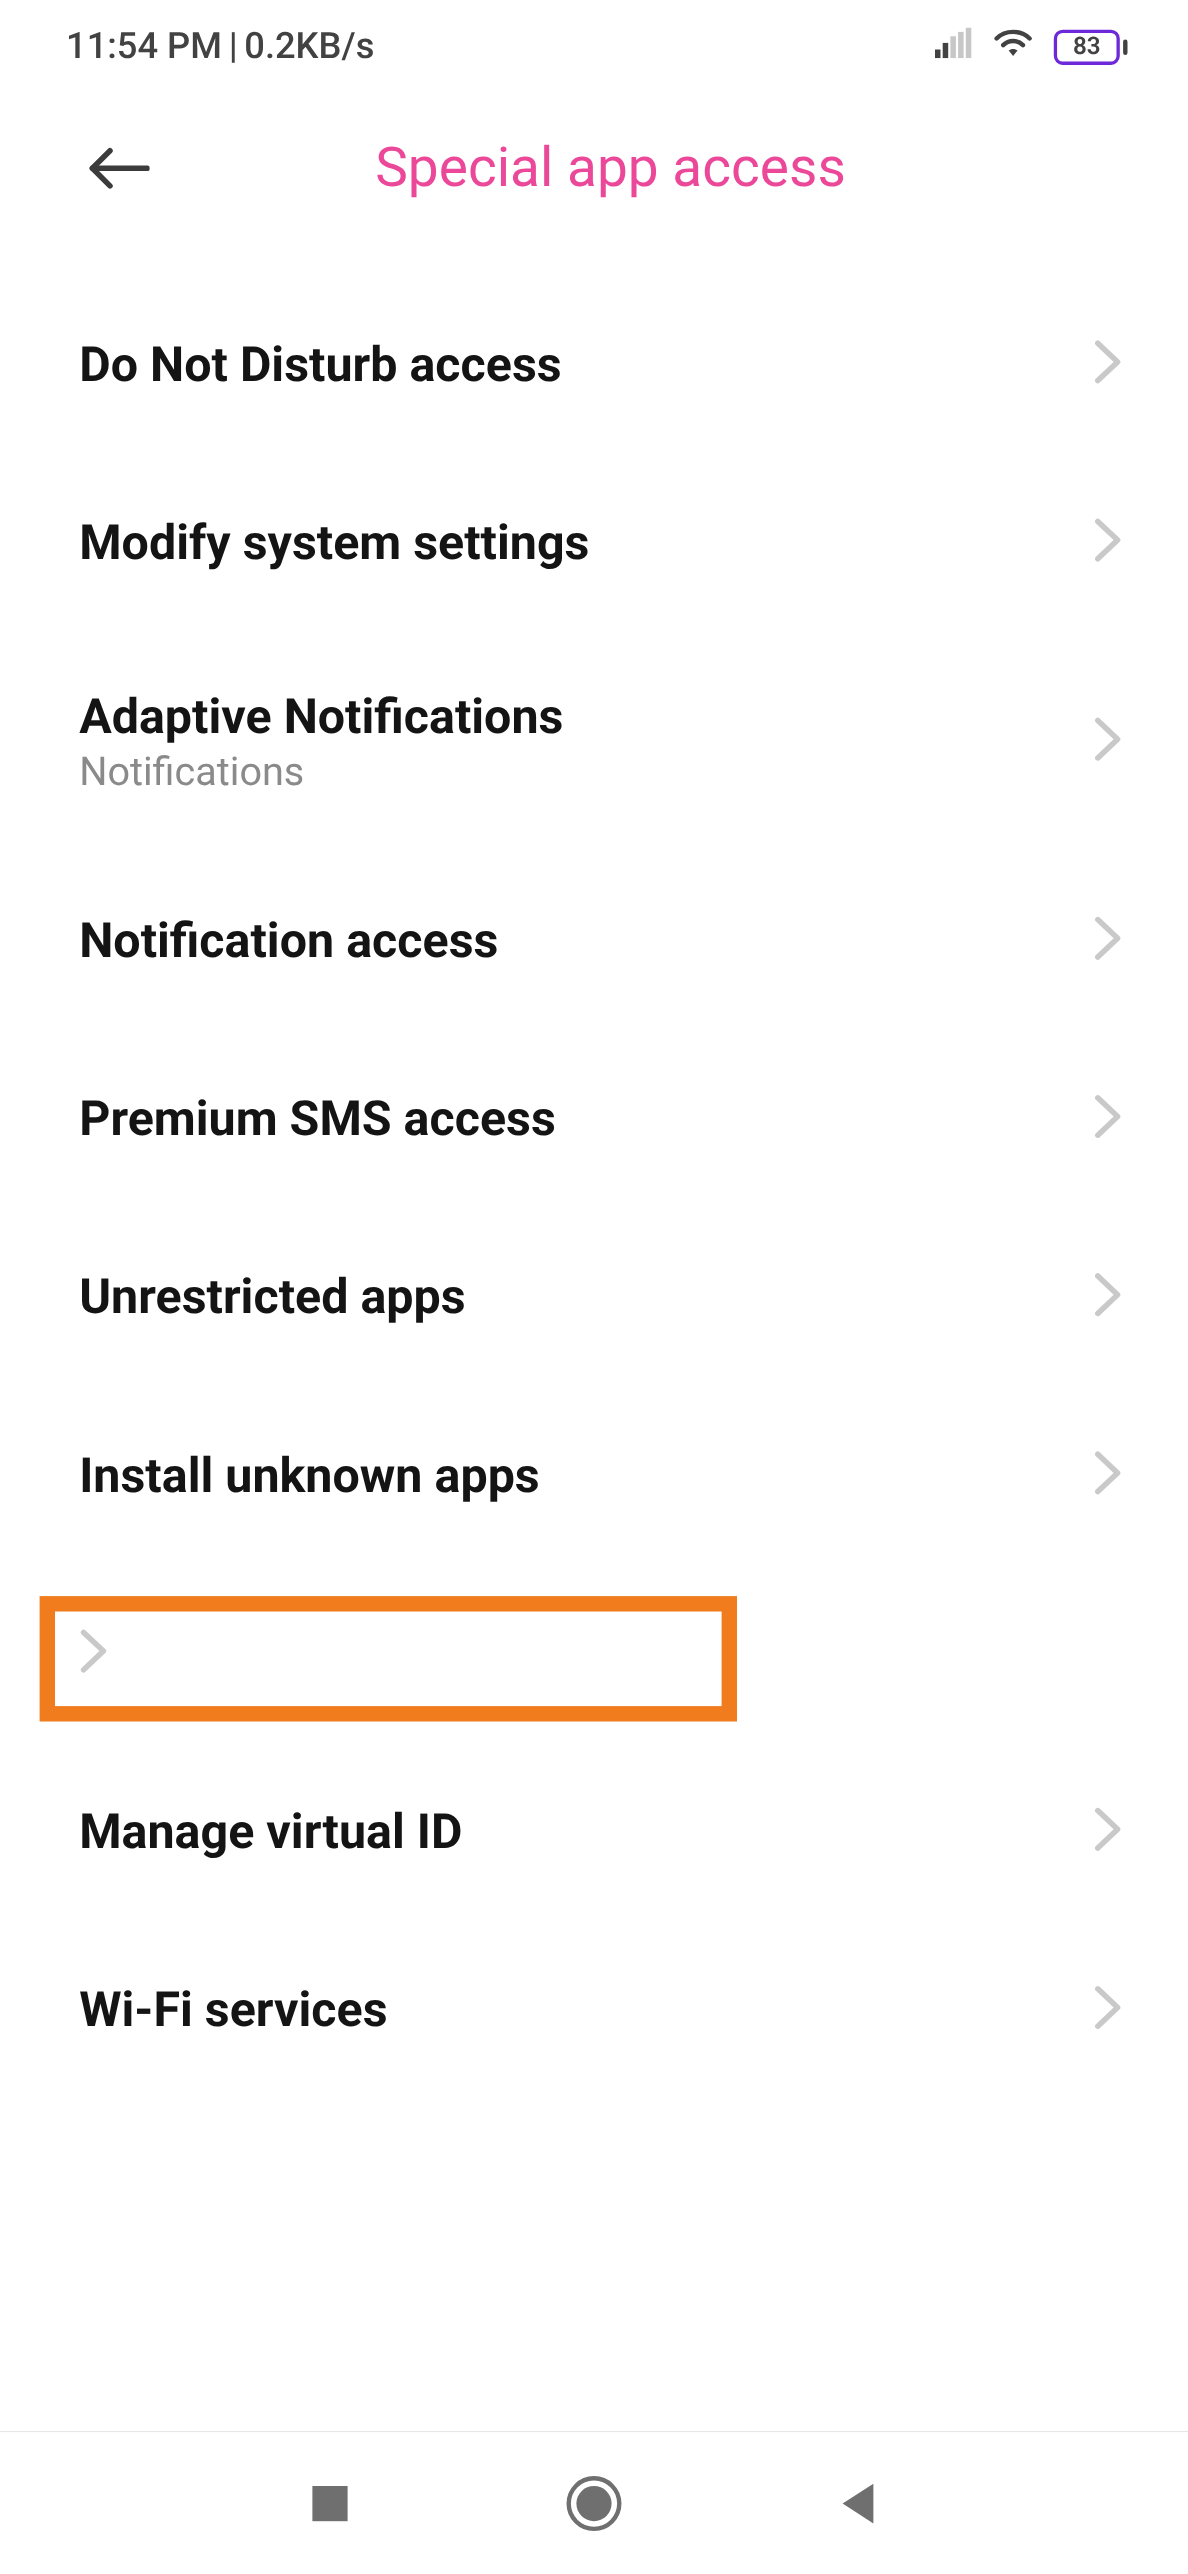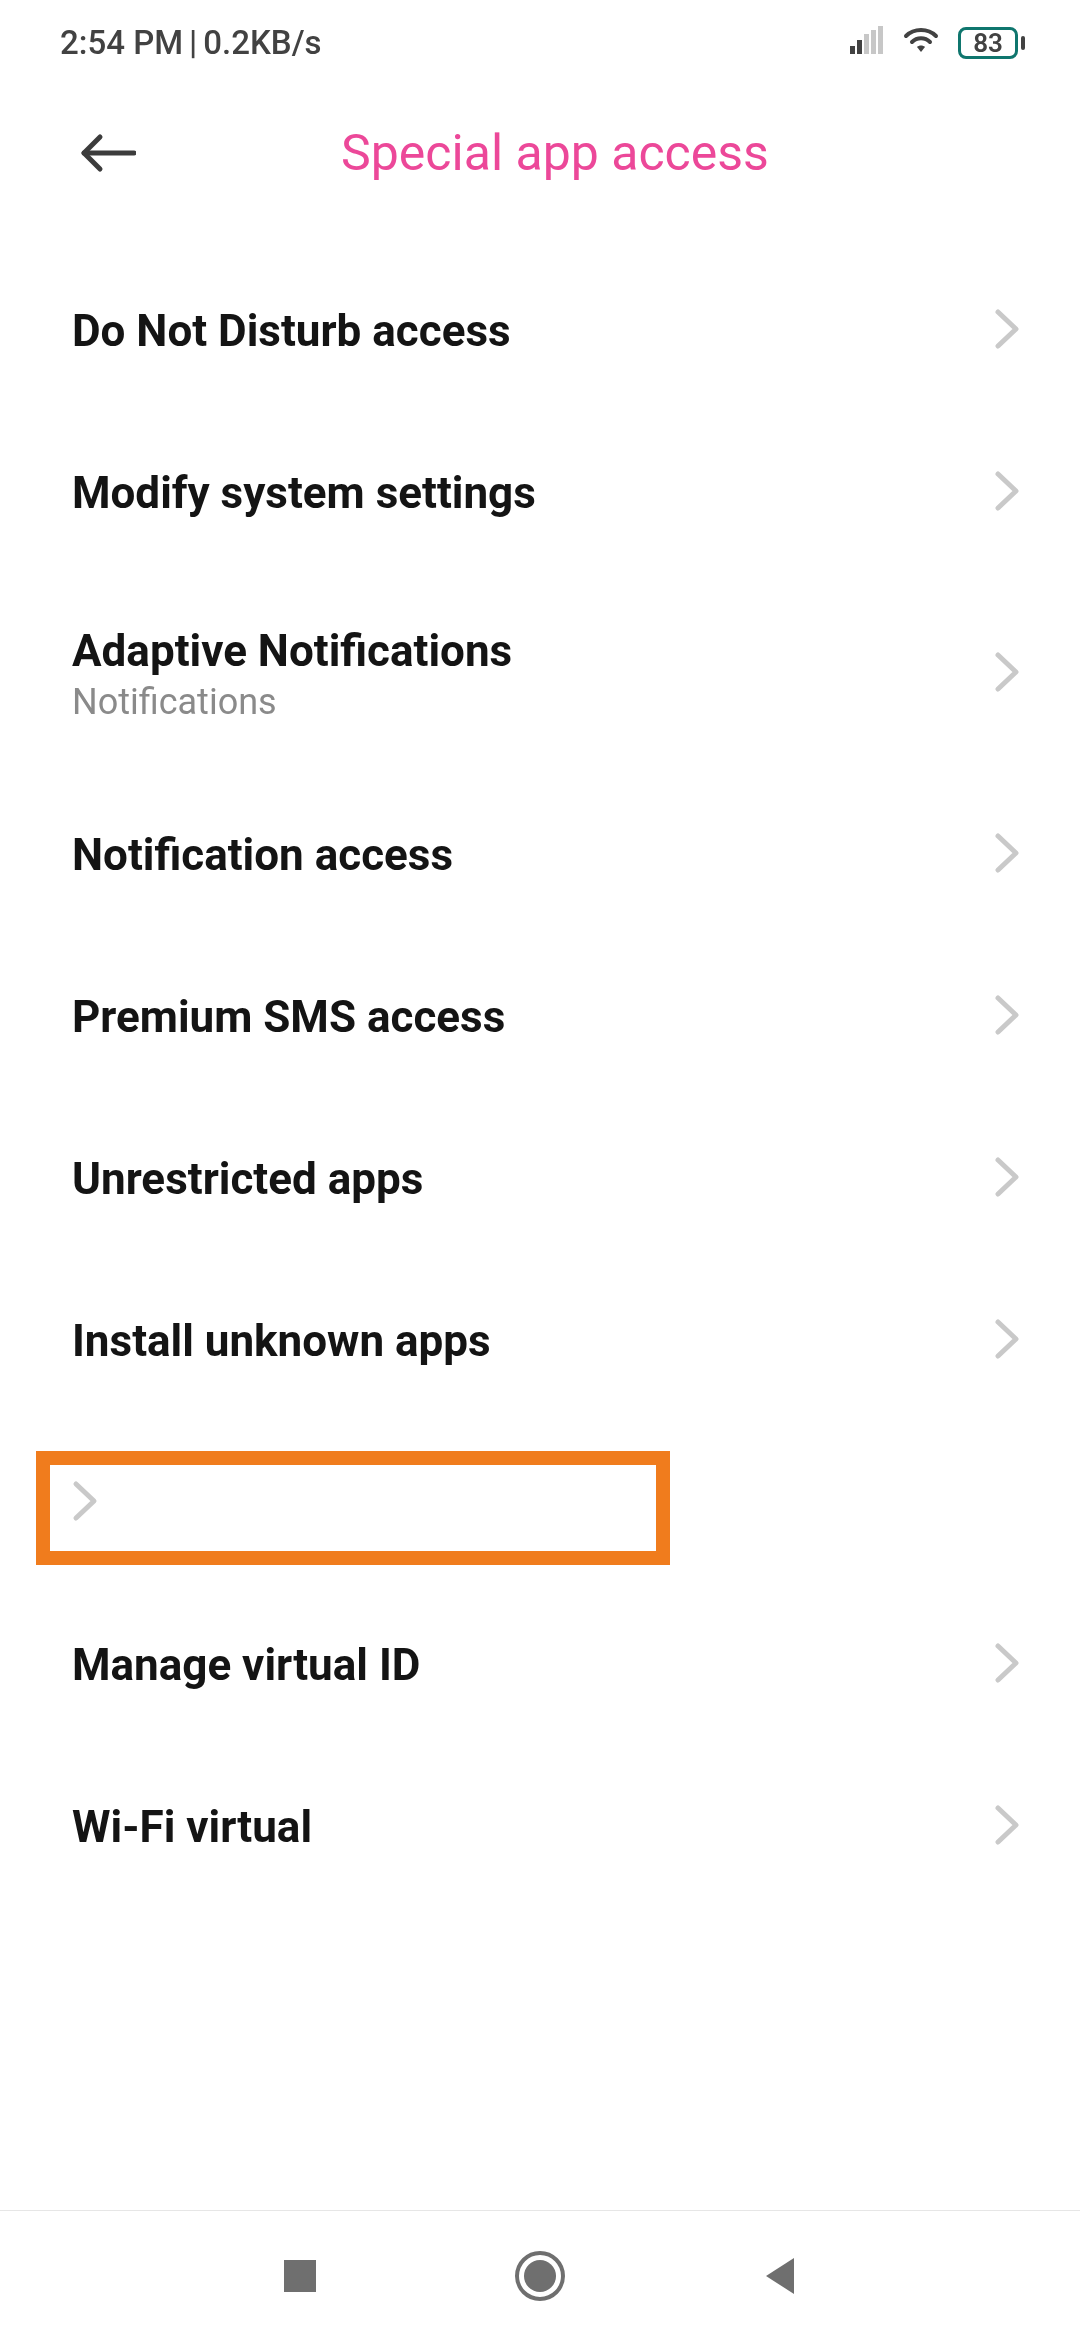--- a/index.html
+++ b/index.html
@@ -103,44 +103,44 @@
     display: flex;
     align-items: center;
     justify-content: center;
   }
   .battery {
     display: inline-flex;
     align-items: center;
     gap: 3px;
   }
   .battery .body {
-    border: 3px solid #0f766e;
+    border: 3px solid #6d28d9;
     border-radius: 8px;
     width: 60px;
     height: 32px;
     display: flex;
     align-items: center;
     justify-content: center;
-    font-size: 26px;
+    font-size: 22px;
     font-weight: 600;
     line-height: 1;
   }
   .battery .tip {
     width: 4px;
     height: 14px;
     background: #424242;
     border-radius: 2px;
   }
 </style>
 </head>
 <body>
 
 <div class="status-bar">
   <div class="status-left">
-    <span>2:54 PM</span>
+    <span>11:54 PM</span>
     <span>|</span>
     <span>0.2KB/s</span>
   </div>
   <div class="status-right">
     <span>
       <svg width="34" height="28" viewBox="0 0 34 28">
         <rect x="0" y="20" width="5" height="8" fill="#424242"></rect>
         <rect x="7" y="14" width="5" height="14" fill="#424242"></rect>
         <rect x="14" y="8" width="5" height="20" fill="#c7c7c7"></rect>
         <rect x="21" y="4" width="5" height="24" fill="#c7c7c7"></rect>
@@ -267,21 +267,21 @@
     </div>
     <span class="chev">
       <svg width="26" height="42" viewBox="0 0 26 42">
           <polyline points="4,4 22,21 4,38" fill="none" stroke="#c9c9c9" stroke-width="5" stroke-linecap="round" stroke-linejoin="round"></polyline>
         </svg>
     </span>
   </div>
 
   <div class="row">
     <div class="row-text">
-      <span class="row-title">Wi-Fi virtual</span>
+      <span class="row-title">Wi-Fi services</span>
     </div>
     <span class="chev">
       <svg width="26" height="42" viewBox="0 0 26 42">
           <polyline points="4,4 22,21 4,38" fill="none" stroke="#c9c9c9" stroke-width="5" stroke-linecap="round" stroke-linejoin="round"></polyline>
         </svg>
     </span>
   </div>
 
 </div>
 

